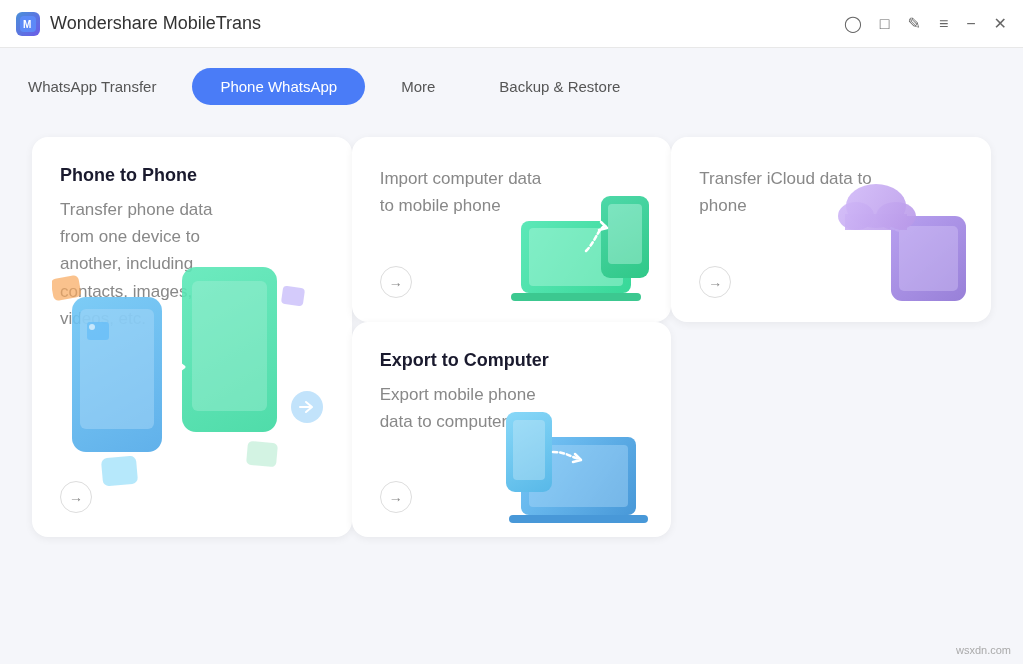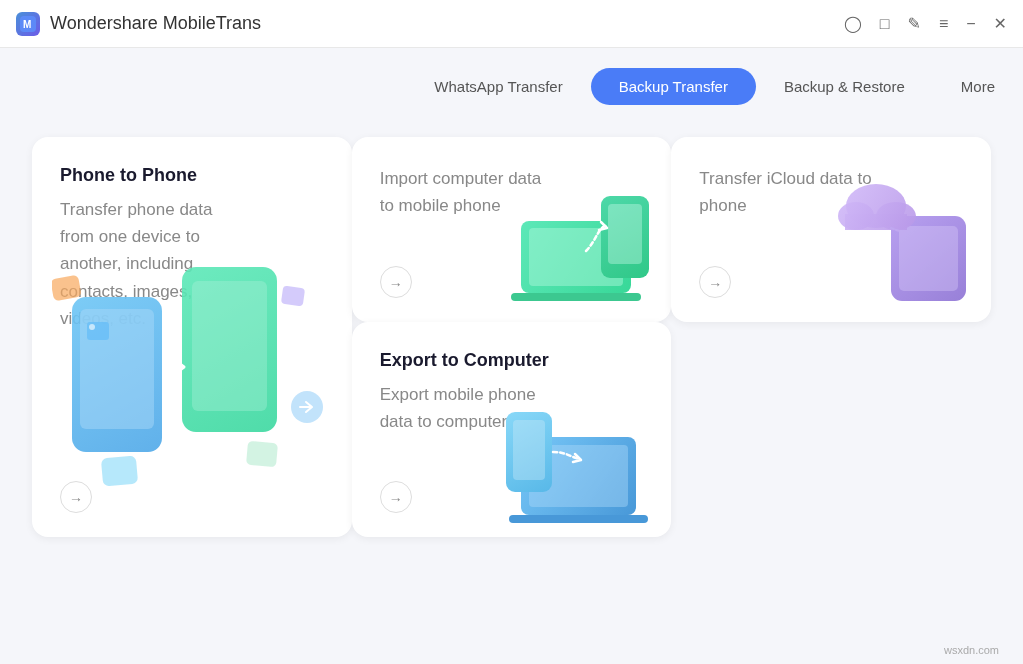--- a/index.html
+++ b/index.html
@@ -57,24 +57,25 @@
 
     .title-bar-icon {
       color: #666;
       font-size: 16px;
       cursor: pointer;
     }
 
     
     .nav-tabs {
       display: flex;
-      justify-content: flex-end;
+      justify-content: flex-start;
       align-items: center;
       padding: 20px 0 16px;
       background: #f5f6fa;
+      gap: 8px;
     }
 
     .nav-tab {
       padding: 10px 28px;
       border-radius: 50px;
       font-size: 15px;
       font-weight: 500;
       cursor: pointer;
       border: none;
       background: transparent;
@@ -173,21 +174,21 @@
       position: absolute;
       bottom: 10px;
       right: 10px;
       width: 160px;
       height: 140px;
     }
 
     .watermark {
       position: absolute;
       bottom: 8px;
-      right: 24px;
+      right: 12px;
       font-size: 11px;
       color: #aaa;
     }
   </style>
 </head>
 <body>
 
 <div class="title-bar">
   <div class="title-bar-left">
     <div class="app-icon">
@@ -209,23 +210,23 @@
     <span class="title-bar-icon">□</span>
     <span class="title-bar-icon">✎</span>
     <span class="title-bar-icon">≡</span>
     <span class="title-bar-icon">−</span>
     <span class="title-bar-icon">✕</span>
   </div>
 </div>
 
 <div class="nav-tabs">
   <button class="nav-tab">WhatsApp Transfer</button>
-  <button class="nav-tab active">Backup Transfer</button>
+  <button class="nav-tab active">Phone WhatsApp</button>
+  <button class="nav-tab">More</button>
   <button class="nav-tab">Backup &amp; Restore</button>
-  <button class="nav-tab">More</button>
 </div>
 
 <div class="main-content">
 
   <div class="card card-large">
     <div class="card-title">Phone to Phone</div>
     <div class="card-desc">Transfer phone data from one device to another, including contacts, images, videos, etc.</div>
 
     <div class="phone-to-phone-illus">
       <svg width="280" height="260" viewBox="0 0 280 260" fill="none" xmlns="http://www.w3.org/2000/svg">

